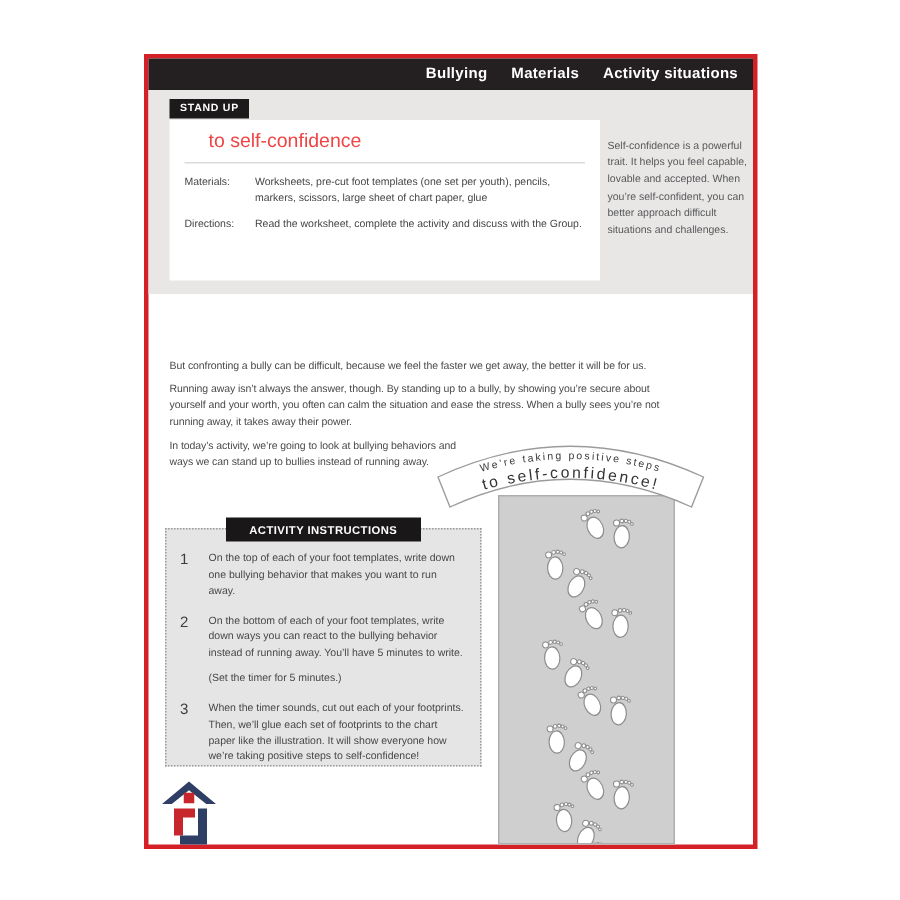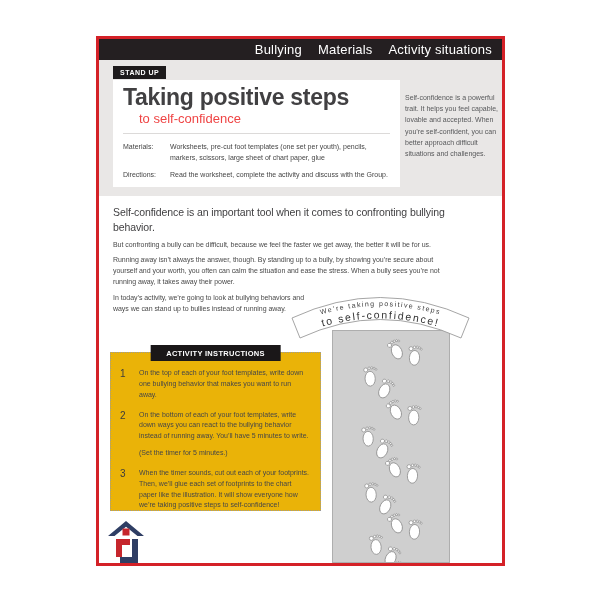--- a/index.html
+++ b/index.html
@@ -6,21 +6,21 @@
   body { background:#fff; font-family:"Liberation Sans", sans-serif; }
   .canvas { position:relative; width:600px; height:600px; background:#ffffff; overflow:hidden; }
 
   
   .sheet { position:absolute; left:96px; top:36px; width:409px; height:530px;
            border:3px solid #d42127; background:#ffffff; }
 
   
   .topbar { position:absolute; left:0; top:0; width:100%; height:21px; background:#241f21;
             display:flex; align-items:center; justify-content:flex-end; gap:16px; padding-right:10px; }
-  .topbar span { color:#ffffff; font-size:13px; font-weight:normal; letter-spacing:.2px; }
+  .topbar span { color:#ffffff; font-size:10px; font-weight:bold; letter-spacing:.2px; }
 
   
   .masthead { position:absolute; left:0; top:21px; width:100%; height:136px; background:#e9e7e6; }
   .badge { position:absolute; left:14px; top:6px; background:#1d1a1b; color:#fff;
            font-size:7px; font-weight:bold; letter-spacing:.5px; padding:3px 7px 2.5px; }
   .titlebox { position:absolute; left:14px; top:20px; width:287px; height:107px;
               background:#ffffff; padding:5px 10px 0; }
   .titlebox h1 { font-size:23px; font-weight:600; color:#414042; letter-spacing:-.3px; line-height:1.1; }
   .titlebox .sub { font-size:13px; color:#ef4444; margin:1px 0 7px 16px; }
   .rule { border-top:1px solid #dcdad9; margin:0 0 8px; }
@@ -40,21 +40,21 @@
 
   
   .banner { position:absolute; left:190px; top:248px; width:183px; height:54px; z-index:3; }
 
   
   .paper { position:absolute; left:233px; top:291px; width:118px; height:233px;
            background:#cfcfcf; border:1px solid #aeaeae; z-index:1; }
 
   
   .instructions { position:absolute; left:11px; top:313px; width:211px; height:159px;
-                  border:1px dotted #999999; background:#eab308; z-index:2; }
+                  border:1px dotted #999999; background:#e5e5e5; z-index:2; }
   .inst-head { position:absolute; top:-8px; left:50%; transform:translateX(-50%);
                background:#1a1718; color:#fff; font-size:7.5px; font-weight:bold;
                letter-spacing:.3px; padding:3.5px 16px; white-space:nowrap; }
   .steps { padding:15px 10px 8px 9px; }
   .step { display:flex; gap:8px; margin-bottom:9px; }
   .step .num { font-size:10px; color:#3c3c3c; width:11px; flex:none; }
   .step .txt { font-size:7px; line-height:1.55; color:#474747; width:174px; }
   .step .stepnote { margin-top:6px; }
 
   .logo { position:absolute; left:7px; top:481px; }
@@ -67,36 +67,34 @@
 
     <div class="topbar">
       <span>Bullying</span>
       <span>Materials</span>
       <span>Activity situations</span>
     </div>
 
     <div class="masthead">
       <div class="badge">STAND UP</div>
       <div class="titlebox">
-        <h1>Taking positive steps</h1>
         <div class="sub">to self-confidence</div>
         <div class="rule"></div>
         <div class="mrow">
           <span class="lab">Materials:</span>
           <span class="val">Worksheets, pre-cut foot templates (one set per youth), pencils, markers, scissors, large sheet of chart paper, glue</span>
         </div>
         <div class="mrow">
           <span class="lab">Directions:</span>
           <span class="val">Read the worksheet, complete the activity and discuss with the Group.</span>
         </div>
       </div>
       <div class="note">Self-confidence is a powerful trait. It helps you feel capable, lovable and accepted. When you’re self-confident, you can better approach difficult situations and challenges.</div>
     </div>
 
-    <div class="lead">Self-confidence is an important tool when it comes to confronting bullying behavior.</div>
     <div class="para p1">But confronting a bully can be difficult, because we feel the faster we get away, the better it will be for us.</div>
     <div class="para p2">Running away isn’t always the answer, though. By standing up to a bully, by showing you’re secure about yourself and your worth, you often can calm the situation and ease the stress. When a bully sees you’re not running away, it takes away their power.</div>
     <div class="para p3">In today’s activity, we’re going to look at bullying behaviors and ways we can stand up to bullies instead of running away.</div>
 
     <svg class="banner" viewBox="0 0 183 54" width="183" height="54">
       <path d="M3,31 Q91,-10 180,31 L172,51 Q91,14 11,51 Z" fill="#ffffff" stroke="#9b9b9b" stroke-width="0.9"></path>
       <defs>
         <path id="btp1" d="M10,35 Q91,3 173,35" fill="none"></path>
         <path id="btp2" d="M10,47.5 Q91,15.5 173,47.5" fill="none"></path>
       </defs>

